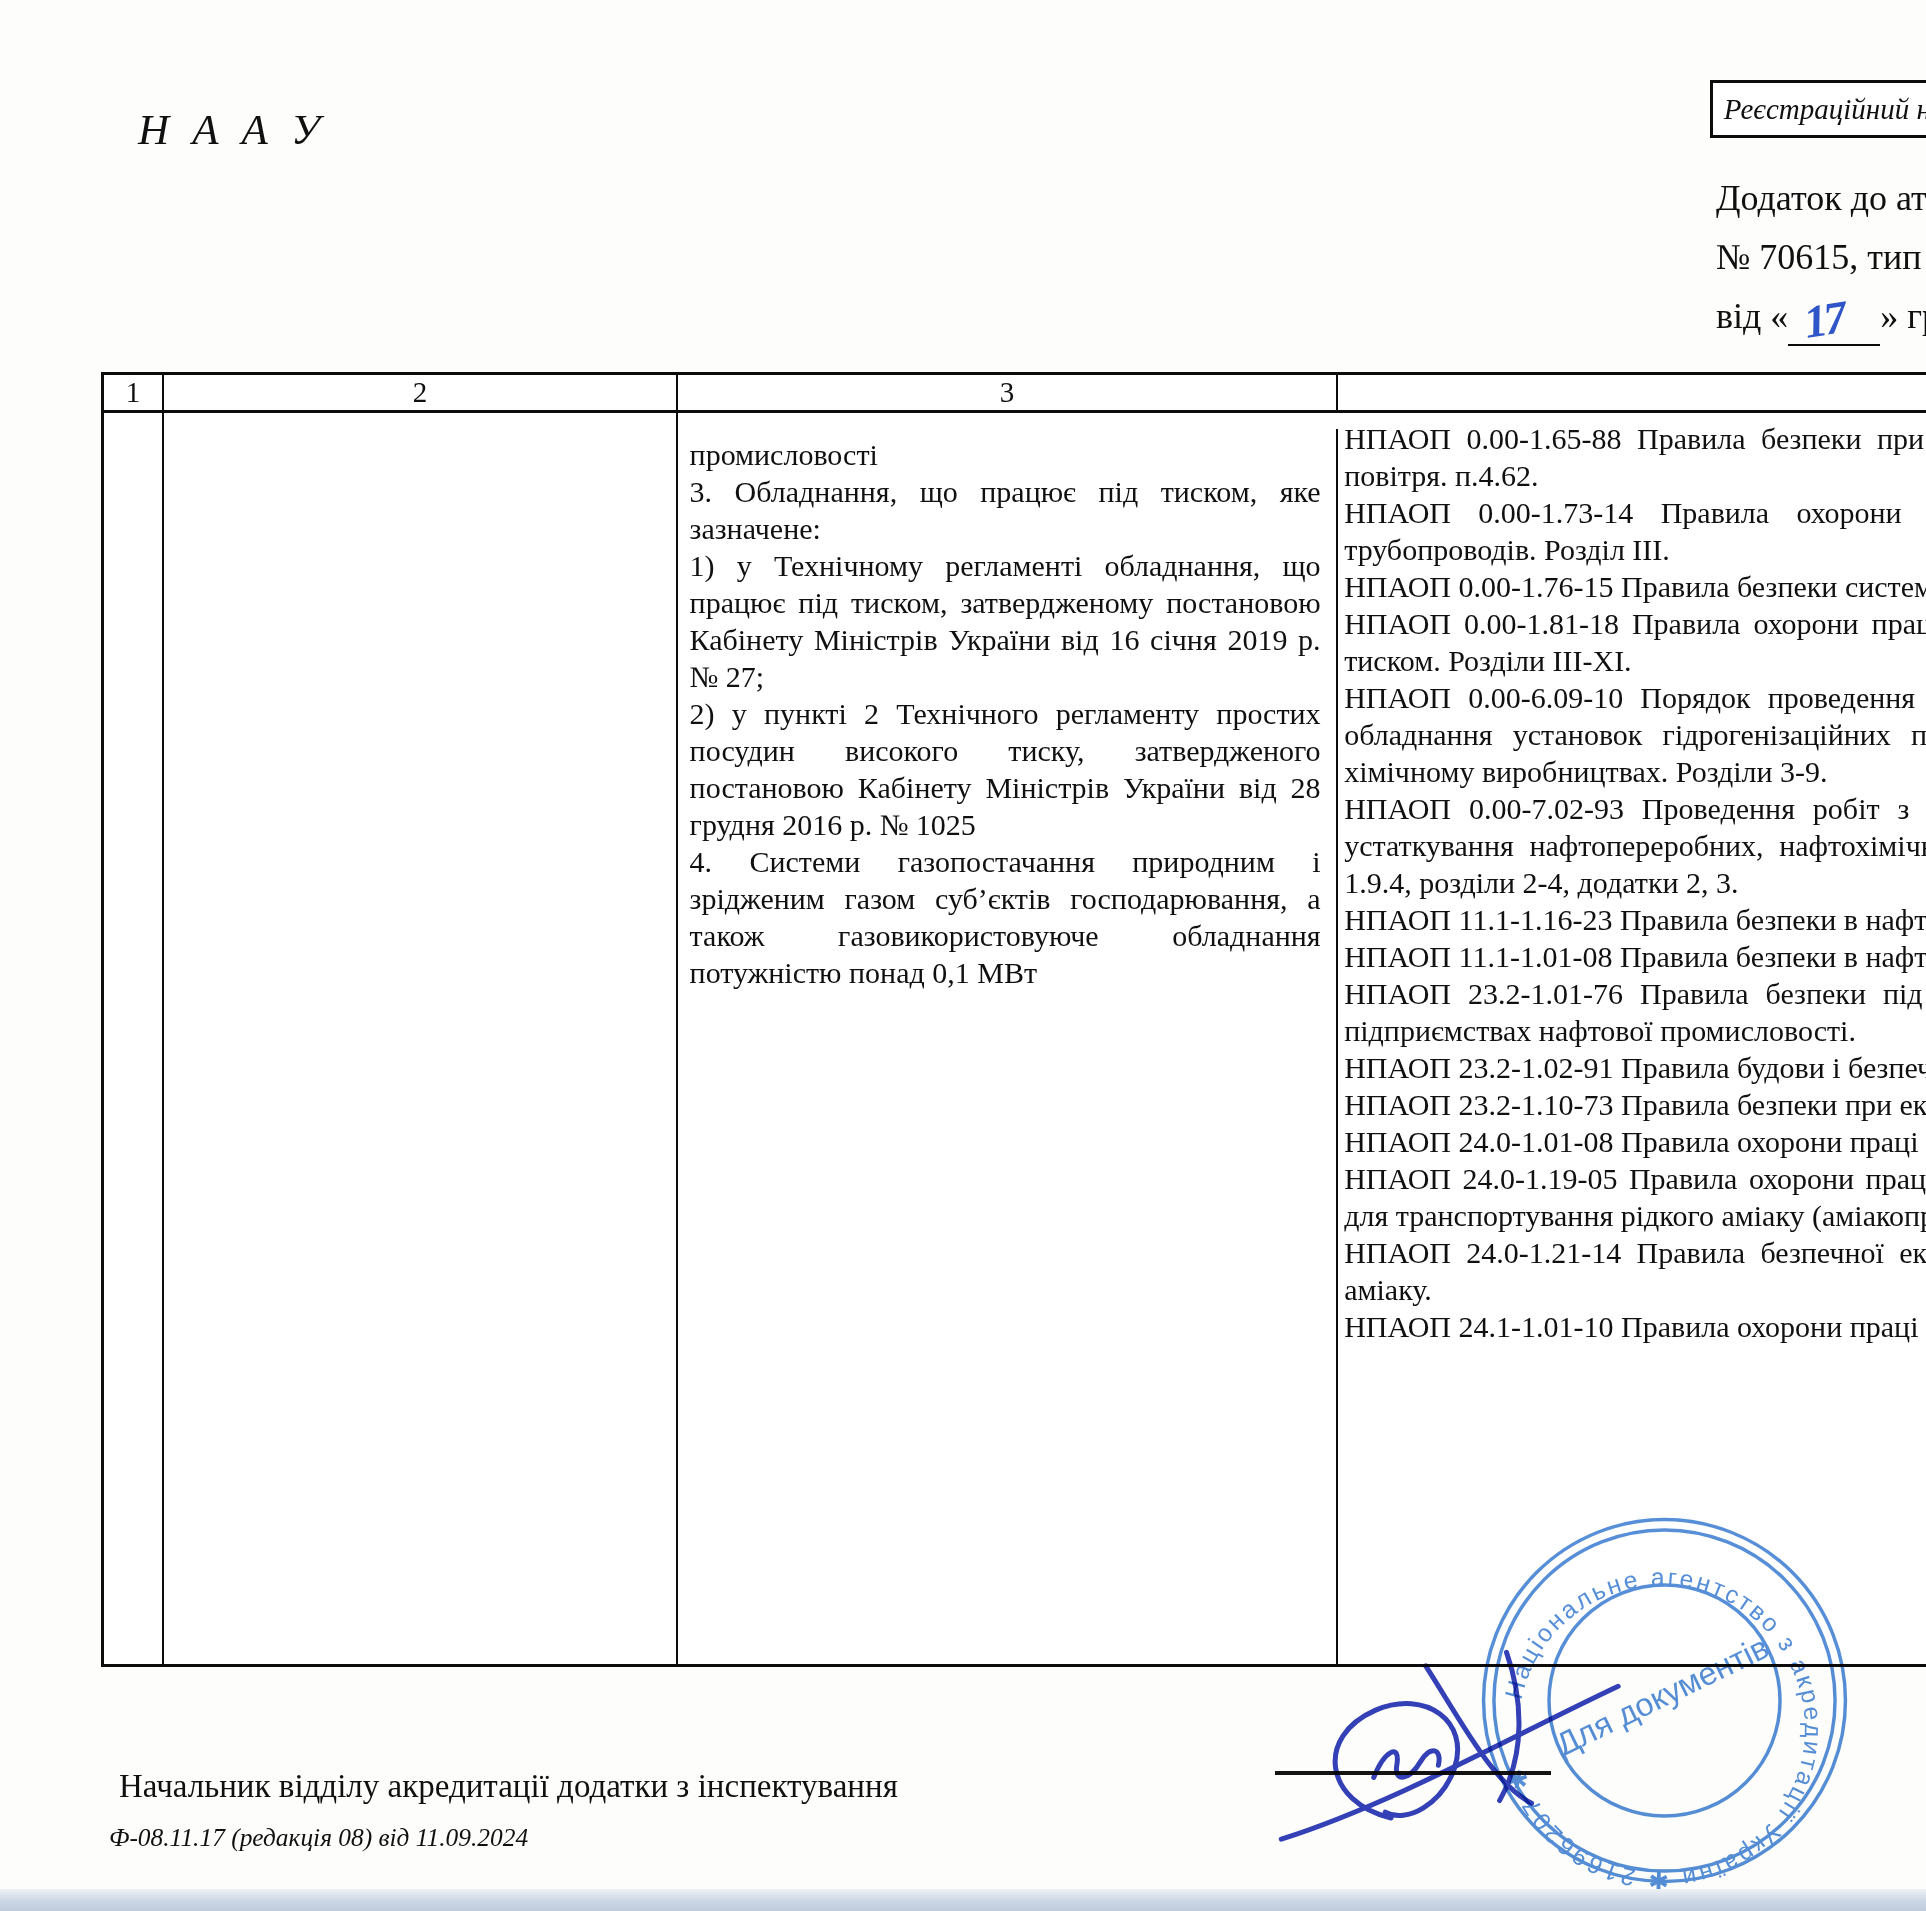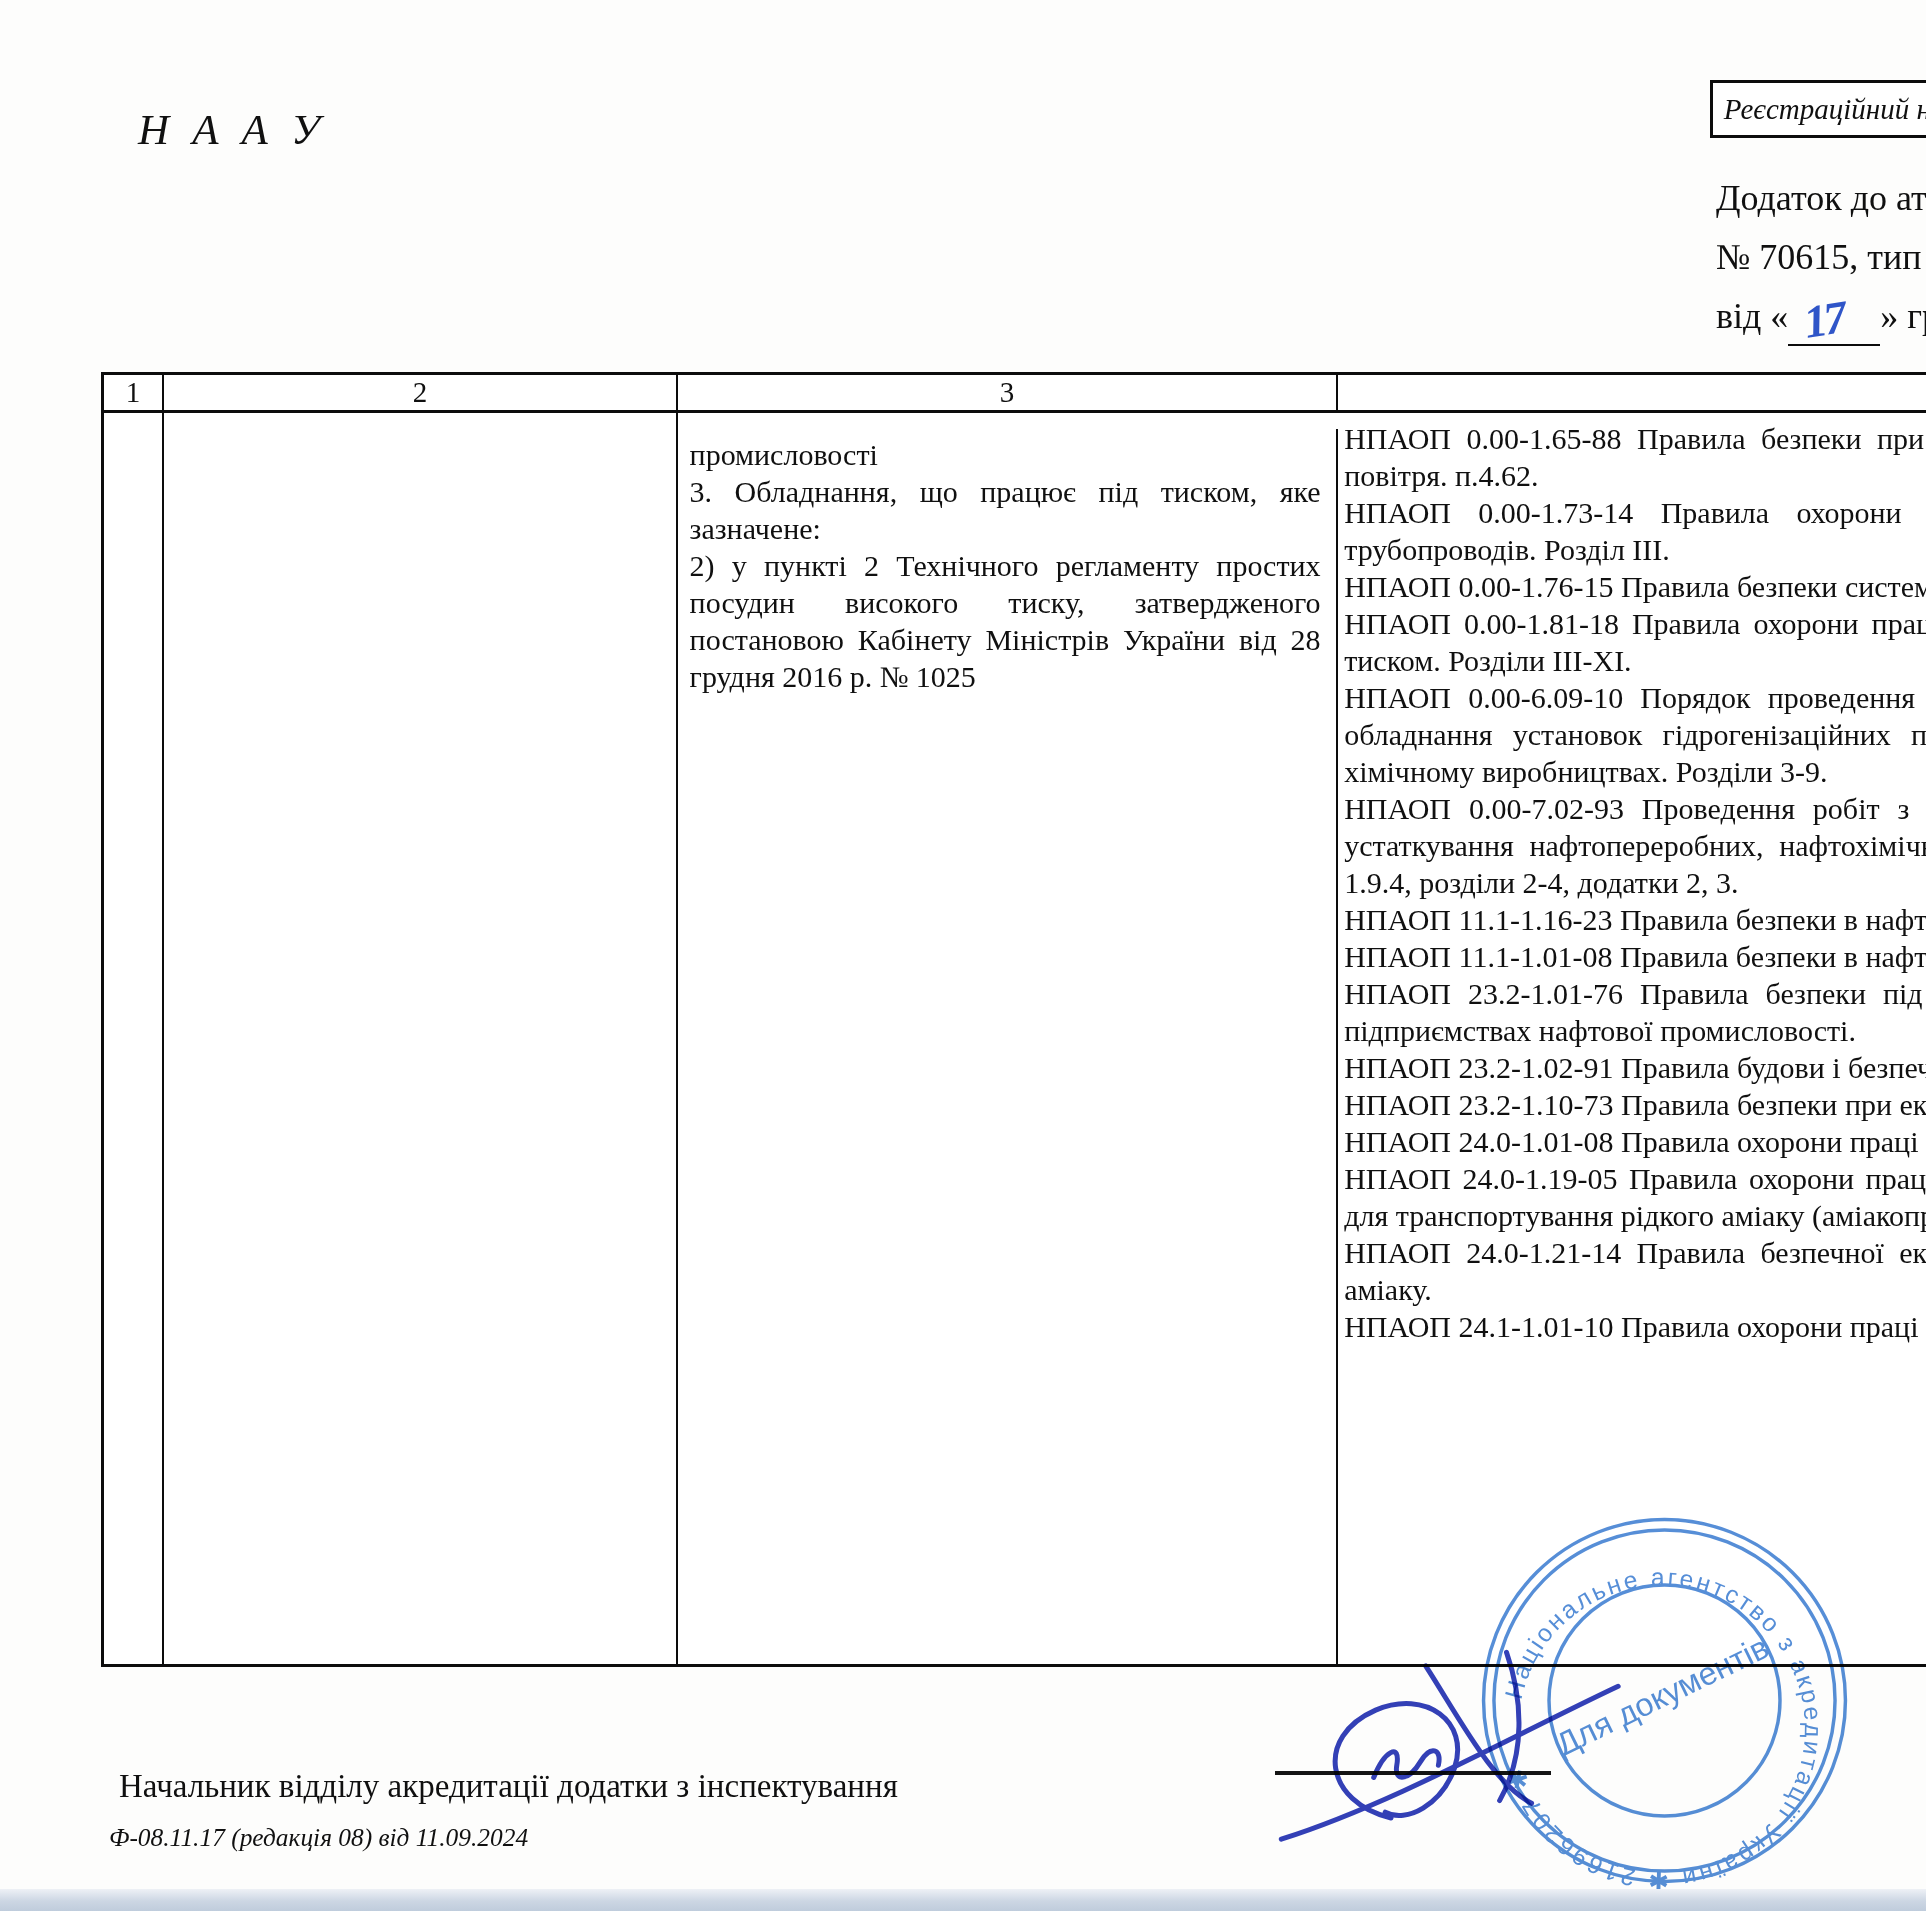--- a/index.html
+++ b/index.html
@@ -92,21 +92,23 @@
       <div class="cell c2 hcell">2</div>
       <div class="cell c3 hcell">3</div>
       <div class="cell c4 hcell">4</div>
     </div>
     <div class="tbody">
       <div class="cell c1"></div>
       <div class="cell c2"></div>
       <div class="cell c3 bcell3">
           <p>промисловості</p>
           <p>3. Обладнання, що працює під тиском, яке зазначене:</p>
+          <p>1) у Технічному регламенті обладнання, що працює під тиском, затвердженому постановою Кабінету Міністрів України від 16 січня 2019 р. № 27;</p>
           <p>2) у пункті 2 Технічного регламенту простих посудин високого тиску, затвердженого постановою Кабінету Міністрів України від 28 грудня 2016 р. № 1025</p>
+          <p>4. Системи газопостачання природним і зрідженим газом суб’єктів господарювання, а також газовикористовуюче обладнання потужністю понад 0,1 МВт</p>
         </div>
       <div class="cell c4 bcell4">
           <p>НПАОП 0.00-1.65-88 Правила безпеки при виробництві та споживанні продуктів розділення повітря. п.4.62.</p>
           <p>НПАОП 0.00-1.73-14 Правила охорони праці та безпечної експлуатації технологічних трубопроводів. Розділ III.</p>
           <p>НПАОП 0.00-1.76-15 Правила безпеки систем газопостачання. Розділ V, п.п.1.15-1.25.</p>
           <p>НПАОП 0.00-1.81-18 Правила охорони праці під час експлуатації обладнання, що працює під тиском. Розділи III-XI.</p>
           <p>НПАОП 0.00-6.09-10 Порядок проведення огляду, випробування та експертного обстеження обладнання установок гідрогенізаційних процесів у нафтопереробному, нафтохімічному та хімічному виробництвах. Розділи 3-9.</p>
           <p>НПАОП 0.00-7.02-93 Проведення робіт з оцінки залишкової працездатності технологічного устаткування нафтопереробних, нафтохімічних і хімічних виробництв. Пункти 1.1-1.6, 1.9.1-1.9.4, розділи 2-4, додатки 2, 3.</p>
           <p>НПАОП 11.1-1.16-23 Правила безпеки в нафтогазодобувній промисловості.</p>
           <p>НПАОП 11.1-1.01-08 Правила безпеки в нафтогазодобувній промисловості України.</p>

